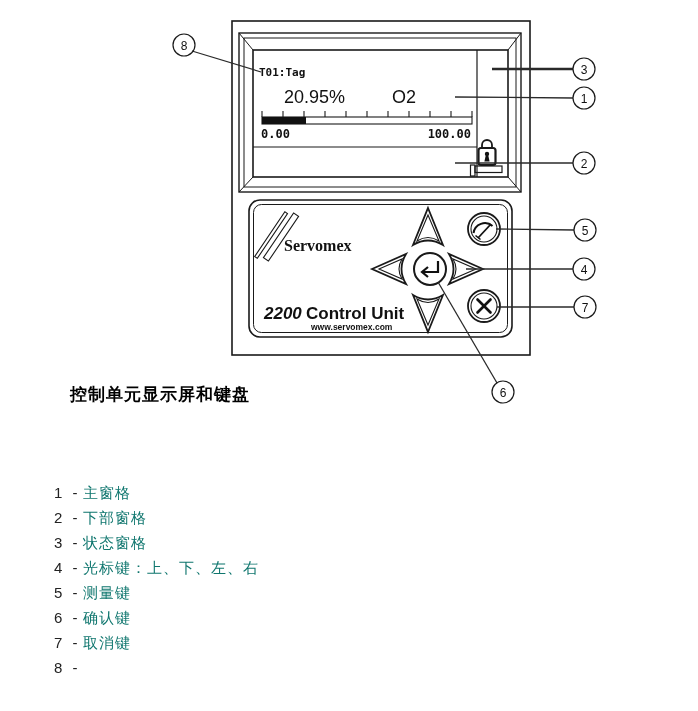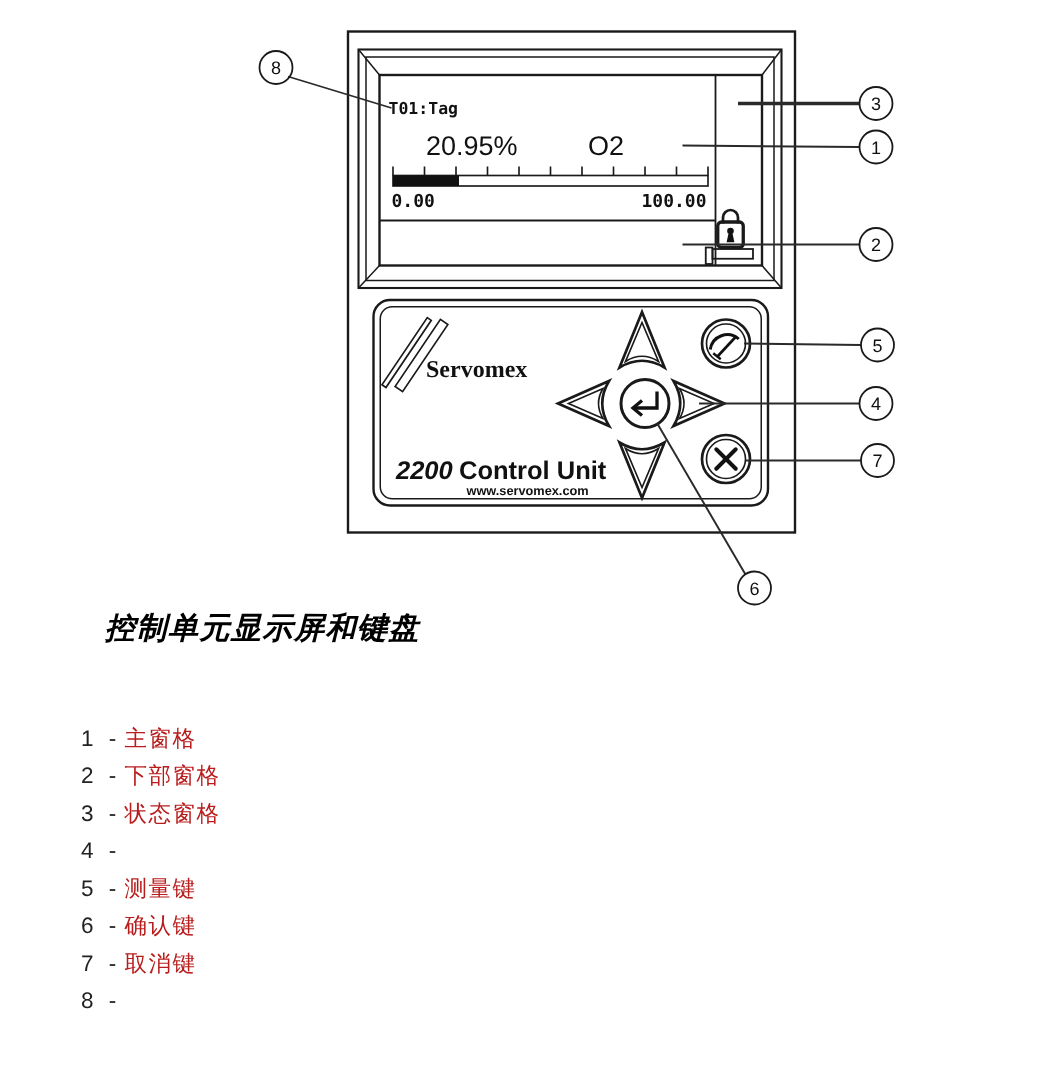--- a/index.html
+++ b/index.html
@@ -4,27 +4,27 @@
 <style>
   html,body{margin:0;padding:0;background:#fff;}
   #page{position:relative;width:698px;height:711px;background:#ffffff;overflow:hidden;
         font-family:"Liberation Sans",sans-serif;color:#000;}
   #diagram{position:absolute;left:0;top:0;}
   svg .ln{stroke:#1a1a1a;fill:none;}
   svg text{fill:#111;}
   .mono{font-family:"DejaVu Sans Mono",monospace;font-weight:bold;}
   .sans{font-family:"Liberation Sans",sans-serif;}
   .serif{font-family:"Liberation Serif",serif;font-weight:bold;}
-  #caption{position:absolute;left:70px;top:405px;font-size:20px;font-weight:bold;
-           letter-spacing:1px;font-style:italic;}
+  #caption{position:absolute;left:70px;top:383px;font-size:17px;font-weight:bold;
+           letter-spacing:1px;}
   #legend{position:absolute;left:54px;top:480px;font-size:15px;}
   .legend-row{display:flex;height:25px;line-height:25px;align-items:center;}
   .legend-num{width:13px;color:#222;}
   .legend-dash{width:16px;text-align:center;color:#222;}
-  .legend-txt{color:#b91c1c;letter-spacing:1px;}
+  .legend-txt{color:#0f766e;letter-spacing:1px;}
 </style>
 </head>
 <body>
 
 <div id="page">
 
   <svg id="diagram" width="698" height="711" viewBox="0 0 698 711">
 
     <rect x="232" y="21" width="298" height="334" class="ln" stroke-width="1.6"></rect>
 
@@ -199,20 +199,21 @@
       <span class="legend-txt">下部窗格</span>
     </div>
     <div class="legend-row">
       <span class="legend-num">3</span>
       <span class="legend-dash">-</span>
       <span class="legend-txt">状态窗格</span>
     </div>
     <div class="legend-row">
       <span class="legend-num">4</span>
       <span class="legend-dash">-</span>
+      <span class="legend-txt">光标键：上、下、左、右</span>
     </div>
     <div class="legend-row">
       <span class="legend-num">5</span>
       <span class="legend-dash">-</span>
       <span class="legend-txt">测量键</span>
     </div>
     <div class="legend-row">
       <span class="legend-num">6</span>
       <span class="legend-dash">-</span>
       <span class="legend-txt">确认键</span>

